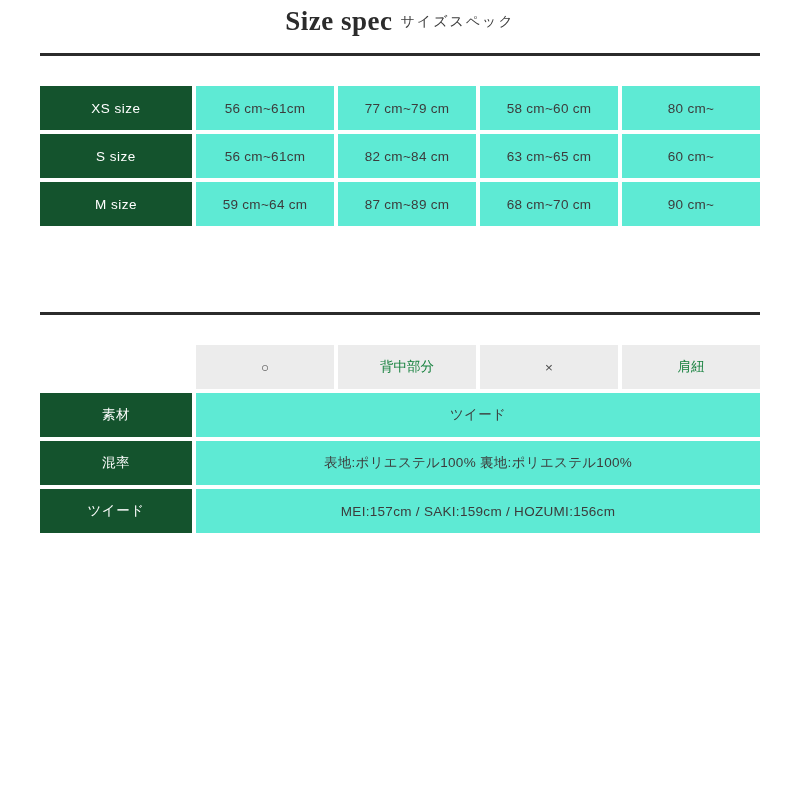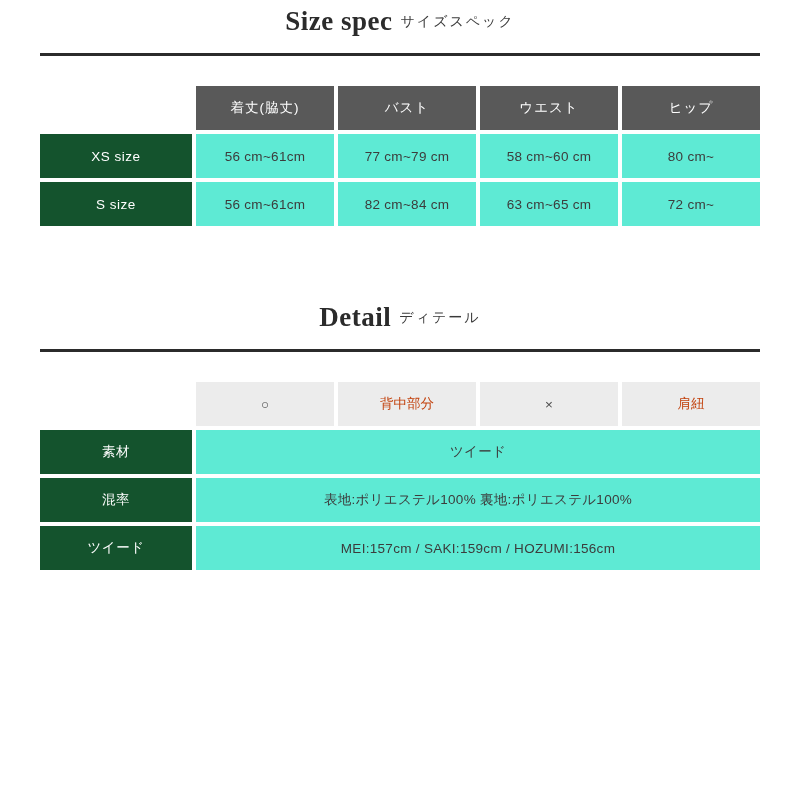--- a/index.html
+++ b/index.html
@@ -74,21 +74,21 @@
     letter-spacing: 0.5px;
     margin-top: 44px;
   }
   .cell {
     background: #5eead4;
     color: #3c3c3c;
     letter-spacing: 0.3px;
   }
   .cell-light {
     background: #ececec;
-    color: #c2410c;
+    color: #15803d;
   }
   .blank {
     background: transparent;
   }
 
   .size-wrap { margin-top: 26px; }
   .detail-wrap { margin-top: 26px; }
 
   .spacer-lg { height: 66px; }
 
@@ -108,50 +108,47 @@
   <div class="size-wrap">
     <table class="tbl">
       <colgroup>
         <col style="width:152px">
         <col style="width:138px">
         <col style="width:138px">
         <col style="width:138px">
         <col style="width:138px">
       </colgroup>
       <tbody>
-          <tr>
-        <td class="blank"></td>
-        <td class="hdr">着丈(脇丈)</td>
-        <td class="hdr">バスト</td>
-        <td class="hdr">ウエスト</td>
-        <td class="hdr">ヒップ</td>
-      </tr>
       <tr>
         <td class="rowhdr">XS size</td>
         <td class="cell">56 cm~61cm</td>
         <td class="cell">77 cm~79 cm</td>
         <td class="cell">58 cm~60 cm</td>
         <td class="cell">80 cm~</td>
       </tr>
       <tr>
         <td class="rowhdr">S size</td>
         <td class="cell">56 cm~61cm</td>
         <td class="cell">82 cm~84 cm</td>
         <td class="cell">63 cm~65 cm</td>
-        <td class="cell">72 cm~</td>
+        <td class="cell">60 cm~</td>
+      </tr>
+      <tr>
+        <td class="rowhdr">M size</td>
+        <td class="cell">59 cm~64 cm</td>
+        <td class="cell">87 cm~89 cm</td>
+        <td class="cell">68 cm~70 cm</td>
+        <td class="cell">90 cm~</td>
       </tr>
     </tbody>
       </table>
   </div>
 
   <div class="spacer-lg"></div>
 
-  <div class="section-head">
-    <span class="title-en">Detail</span><span class="title-ja">ディテール</span>
-  </div>
   <div class="rule"></div>
 
   <div class="detail-wrap">
     <table class="tbl">
       <colgroup>
         <col style="width:152px">
         <col style="width:138px">
         <col style="width:138px">
         <col style="width:138px">
         <col style="width:138px">

